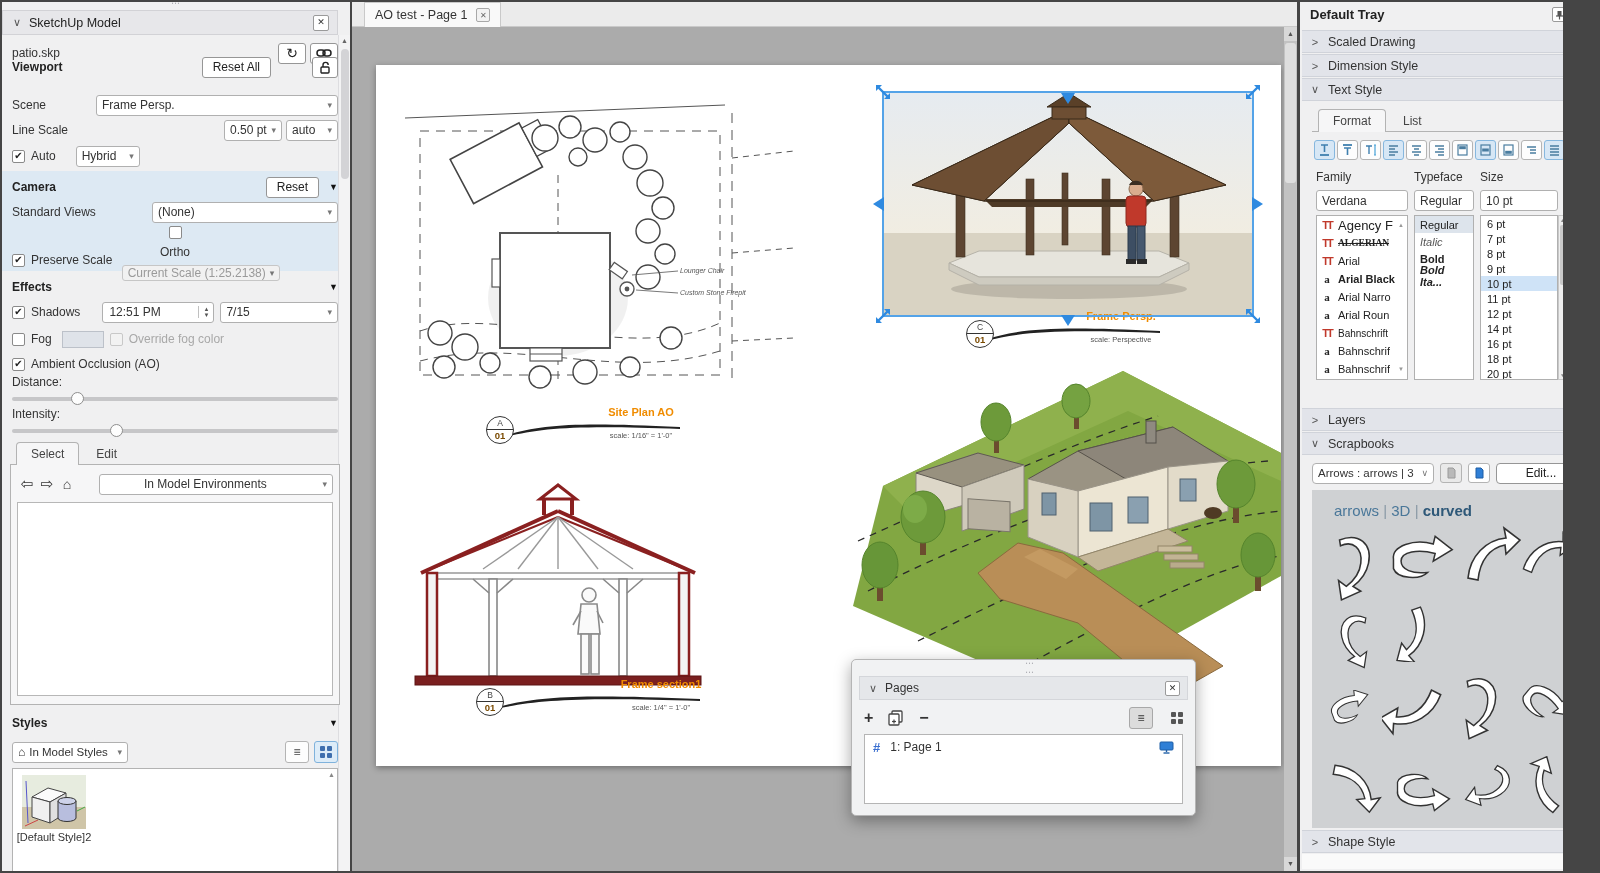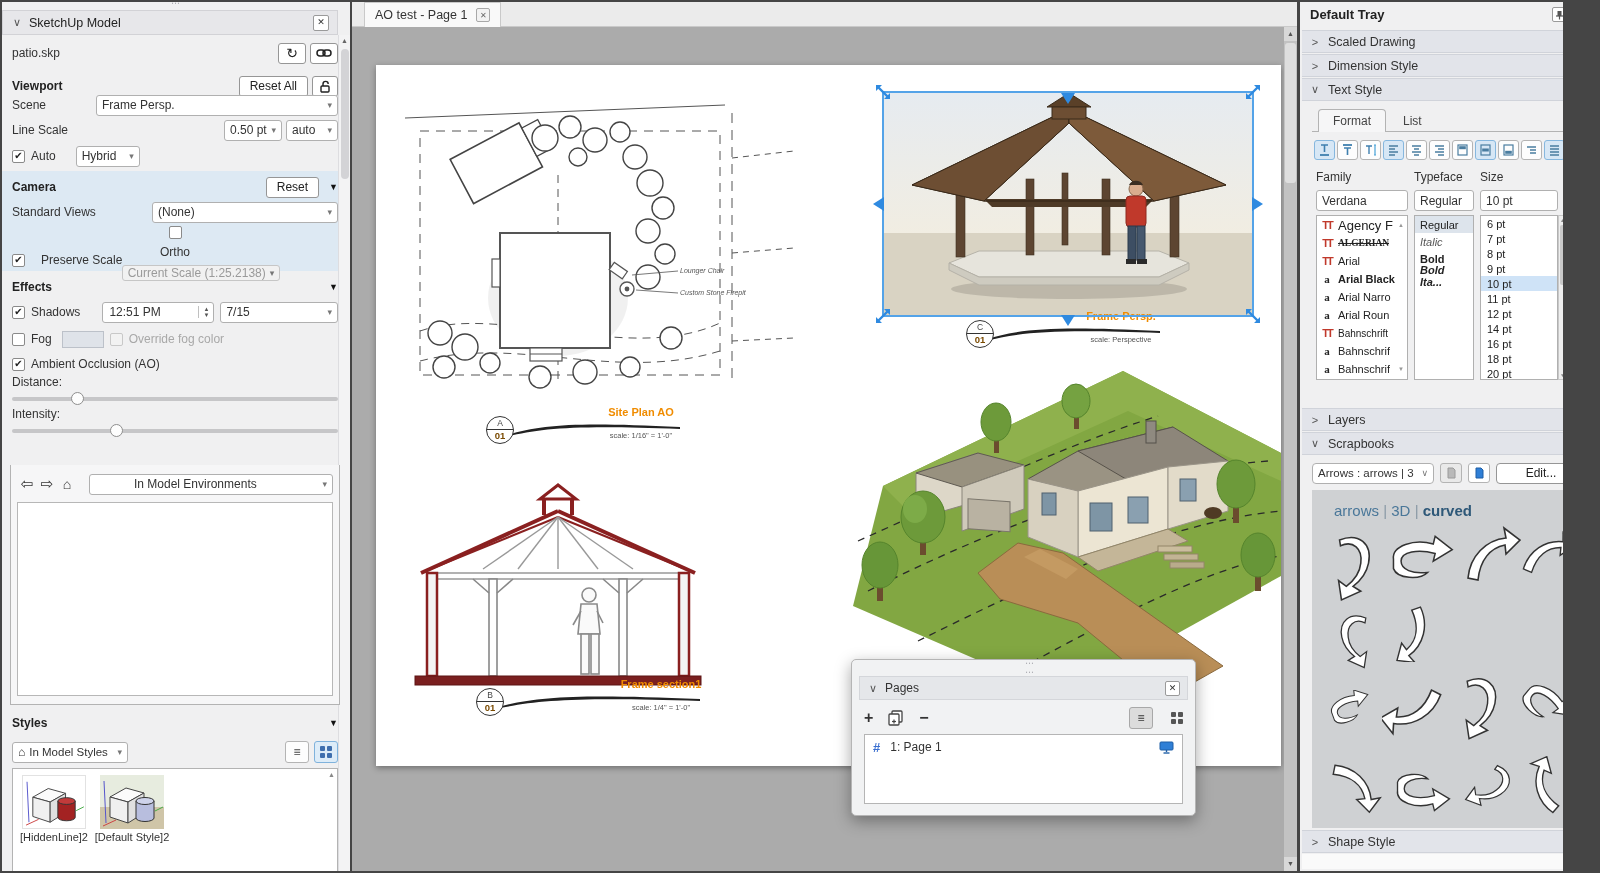--- a/index.html
+++ b/index.html
@@ -144,21 +144,21 @@
       <span style="flex:1"></span>
       <span class="btn" style="width:28px;padding:0;margin-right:4px;font-size:14px;">↻</span>
       <span class="btn" style="width:28px;padding:0;">
         <svg width="16" height="10" viewBox="0 0 16 10">
             <rect x="1" y="2" width="8" height="6" rx="3" fill="none" stroke="#222" stroke-width="1.5"></rect>
             <rect x="7" y="2" width="8" height="6" rx="3" fill="none" stroke="#222" stroke-width="1.5"></rect>
           </svg>
       </span>
     </div>
 
-    <div class="abs lrow" style="top:72px;height:24px;">
+    <div class="abs lrow" style="top:53px;height:24px;gap:37px;">
       <span class="blbl">Viewport</span>
       <span style="flex:1"></span>
       <span class="btn" style="margin-right:4px;">Reset All</span>
       <span class="btn" style="width:26px;padding:0;">
         <svg width="12" height="13" viewBox="0 0 12 13">
             <rect x="2" y="6" width="8" height="6" rx="1" fill="none" stroke="#222" stroke-width="1.4"></rect>
             <path d="M4,6 V4 a2.6,2.6 0 0 1 5.2,0" fill="none" stroke="#222" stroke-width="1.4"></path>
           </svg>
       </span>
     </div>
@@ -208,21 +208,21 @@
         </span>
       </div>
       <div class="abs lrow" style="top:55px;height:22px;gap:6px;flex-direction:column;">
         <span class="cb"></span>
         <span class="lbl">Ortho</span>
         <span class="dd dis" style="flex:1;margin-left:52px;">
           <span class="txt">Current Scale (1:25.2138)</span>
             <span class="car">▾</span>
         </span>
       </div>
-      <div class="abs lrow" style="top:79px;height:20px;gap:16px;">
+      <div class="abs lrow" style="top:79px;height:20px;gap:6px;">
         <span class="cb ck"></span>
         <span class="lbl">Preserve Scale</span>
       </div>
     </div>
 
     <div class="abs" style="left:0;top:272px;width:336px;height:166px;">
       <div class="abs lrow" style="top:2px;height:22px;">
         <span class="blbl">Effects</span>
         <span style="flex:1"></span>
           <span class="tri">▼</span>
@@ -264,26 +264,30 @@
       <div class="abs lrow" style="top:133px;height:14px;">
         <span class="lbl">Intensity:</span>
       </div>
       <div class="abs lrow" style="top:151px;height:12px;">
         <span class="slider">
             <span class="th" style="left:30%;"></span>
           </span>
       </div>
     </div>
 
+    <div class="abs xtabs" style="left:8px;top:440px;width:330px;">
+      <span class="xtab on">Select</span>
+      <span class="xtab">Edit</span>
+    </div>
     <div class="abs" style="left:8px;top:463px;width:330px;height:240px;border:1px solid #b3b3b3;border-top:none;background:#f6f6f7;">
       <div class="abs" style="left:6px;top:7px;right:6px;height:24px;display:flex;align-items:center;">
         <span class="navic">⇦</span>
         <span class="navic">⇨</span>
         <span class="navic" style="font-size:14px;">⌂</span>
-        <span class="dd" style="flex:1;margin-left:12px;padding-left:44px;">
+        <span class="dd" style="flex:1;margin-left:22px;padding-left:44px;">
           <span class="txt">In Model Environments</span>
             <span class="car">▾</span>
         </span>
       </div>
       <div class="abs" style="left:6px;top:37px;right:6px;bottom:8px;background:#fff;border:1px solid #b7b7b7;"></div>
     </div>
 
     <div class="abs lrow" style="top:711px;height:20px;">
       <span class="blbl">Styles</span>
       <span style="flex:1"></span>
@@ -302,33 +306,20 @@
       <span class="vbtn on">
           <span class="grid4">
             <i></i>
             <i></i>
             <i></i>
             <i></i>
           </span>
         </span>
     </div>
     <div class="abs" style="left:10px;top:766px;width:326px;height:107px;background:#fff;border:1px solid #b3b3b3;display:flex;padding:2px;">
-      <div class="styitem">
-        <svg width="64" height="54" viewBox="0 0 64 54" style="background:#fff;border:1px solid #e2e2e2;">
-          <line x1="4" y1="6" x2="6" y2="48" stroke="#5555cc" stroke-width="1"></line>
-            <line x1="3" y1="51" x2="16" y2="45" stroke="#cc4444" stroke-width="1"></line>
-            <line x1="55" y1="36" x2="63" y2="32" stroke="#44aa44" stroke-width="1"></line>
-          <polygon points="10,22 26,13 44,18 28,27" fill="#fbfbfb" stroke="#444"></polygon>
-            <polygon points="10,22 28,27 28,48 10,42" fill="#f0f0f0" stroke="#444"></polygon>
-            <polygon points="28,27 44,18 44,38 28,48" fill="#e0e0e0" stroke="#444"></polygon>
-          <path d="M36,26 v17 a9,3.5 0 0 0 18,0 v-17" fill="#a32222" stroke="#333"></path>
-            <ellipse cx="45" cy="26" rx="9" ry="3.5" fill="#c23a3a" stroke="#333"></ellipse>
-        </svg>
-        <span class="cap">[HiddenLine]2</span>
-      </div>
       <div class="styitem">
         <svg width="64" height="54" viewBox="0 0 64 54">
           <rect x="0" y="0" width="64" height="32" fill="#e7ecdf"></rect>
             <rect x="0" y="32" width="64" height="22" fill="#cfc5a8"></rect>
           <line x1="4" y1="6" x2="6" y2="48" stroke="#5555cc" stroke-width="1"></line>
             <line x1="3" y1="51" x2="16" y2="45" stroke="#cc4444" stroke-width="1"></line>
             <line x1="55" y1="36" x2="63" y2="32" stroke="#44aa44" stroke-width="1"></line>
           <polygon points="10,22 26,13 44,18 28,27" fill="#fbfbfb" stroke="#444"></polygon>
             <polygon points="10,22 28,27 28,48 10,42" fill="#f0f0f0" stroke="#444"></polygon>
             <polygon points="28,27 44,18 44,38 28,48" fill="#e0e0e0" stroke="#444"></polygon>

